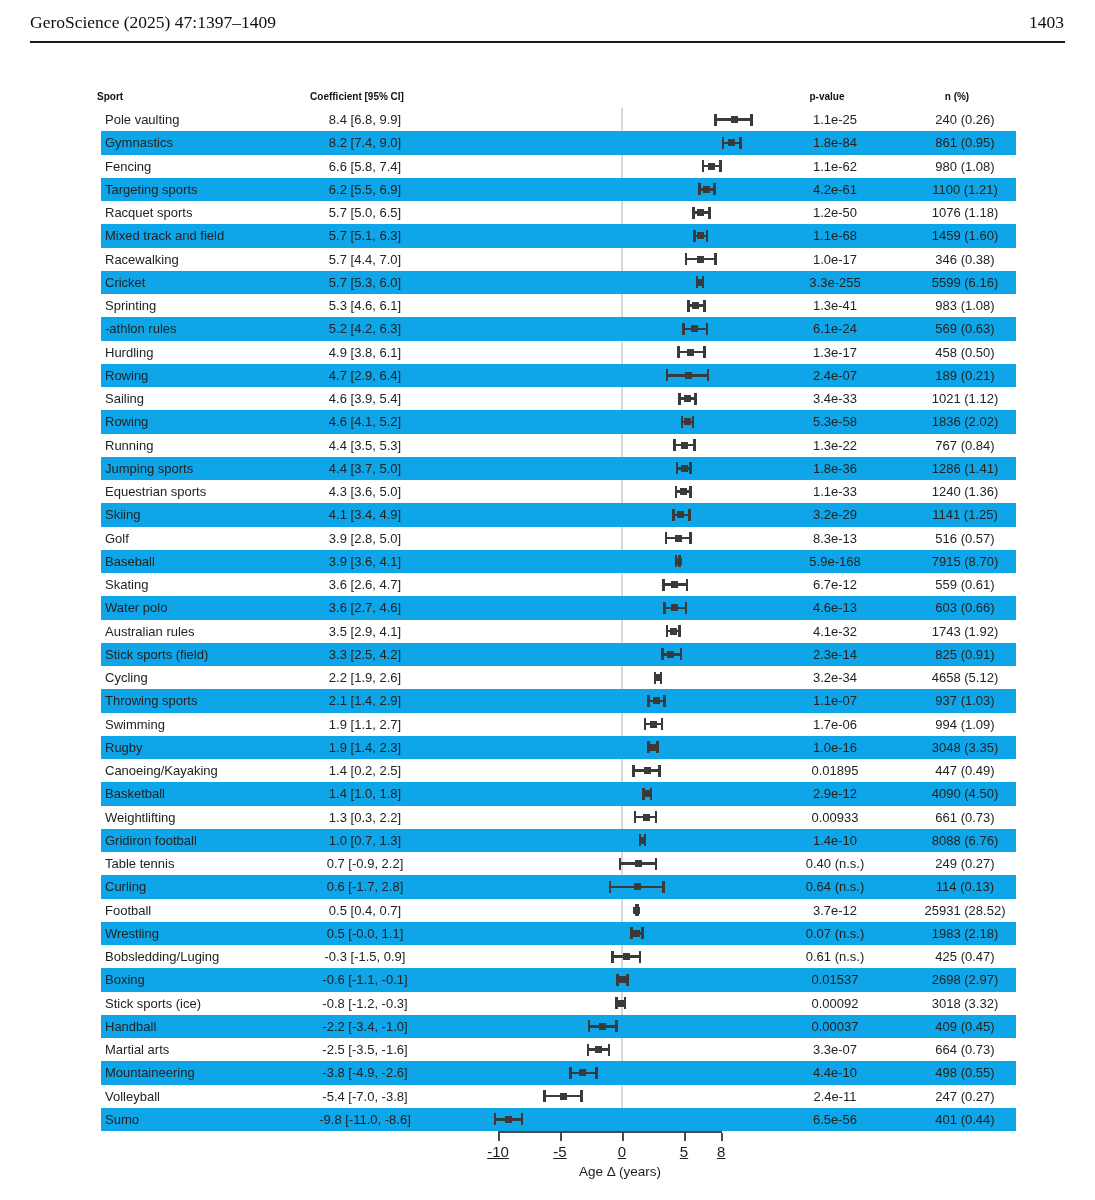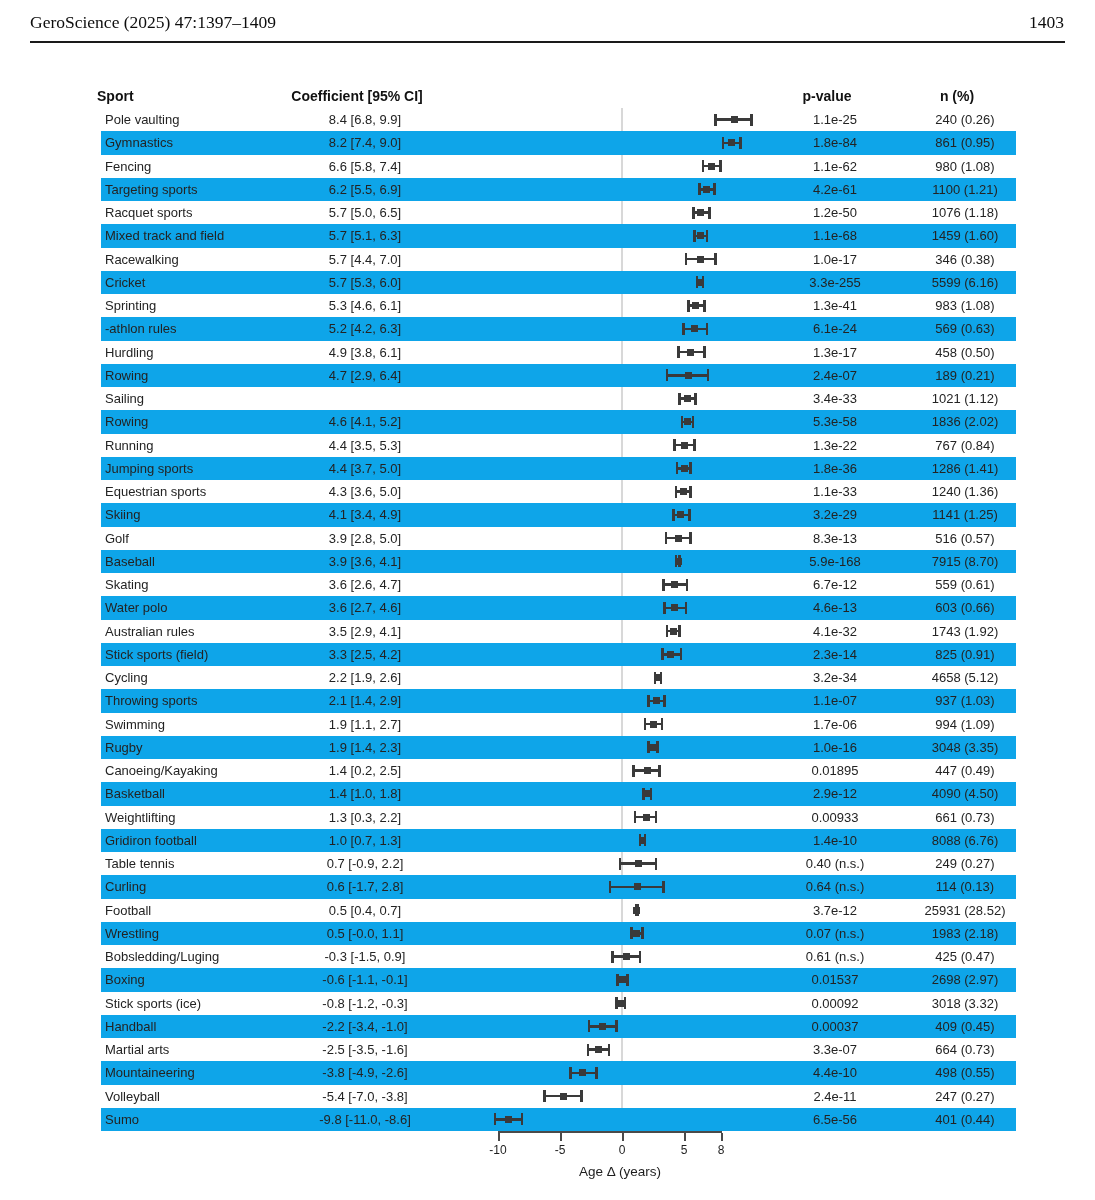--- a/index.html
+++ b/index.html
@@ -11,21 +11,21 @@
   
   .page-header{position:absolute;left:30px;top:12px;width:1035px;height:26px;
     font-family:"Liberation Serif",serif;font-size:17.5px;color:#0d0d0d;}
   .journal-ref{position:absolute;left:0;top:0;}
   .page-num{position:absolute;right:1px;top:0;}
   .header-rule{position:absolute;left:30px;top:41px;width:1035px;height:2px;background:#1a1a1a;}
 
   
   #figure{position:absolute;left:93px;top:85px;width:915px;height:1046px;font-size:13px;}
   .col-head{position:absolute;top:0;height:23px;line-height:23px;font-weight:bold;
-    font-size:14px;color:#111;white-space:nowrap;}
+    font-size:10px;color:#111;white-space:nowrap;}
   .ch-sport{left:4px;}
   .ch-coef{left:139px;width:250px;text-align:center;}
   .ch-p{left:659px;width:150px;text-align:center;}
   .ch-n{left:809px;width:110px;text-align:center;}
 
   #rows{position:absolute;left:8px;top:23px;width:915px;}
   .frow{position:relative;width:915px;height:23.25px;line-height:23.25px;}
   .frow.stripe{background:#0ea5e9;}
   .cell{position:absolute;top:0;height:23.25px;white-space:nowrap;color:#232323;}
   .c-sport{left:4px;}
@@ -39,21 +39,21 @@
   .marker .bar{position:absolute;left:0;right:0;top:50%;margin-top:-1.25px;height:2.5px;background:#3a3a3a;}
   .marker .capl{position:absolute;left:0;top:0;bottom:0;width:2.5px;background:#3a3a3a;}
   .marker .capr{position:absolute;right:0;top:0;bottom:0;width:2.5px;background:#3a3a3a;}
   .marker .dot{position:absolute;top:50%;margin-top:-3.5px;width:7px;height:7px;background:#3a3a3a;}
 
   
   #axis{position:absolute;left:93px;top:1131px;width:915px;height:60px;}
   .axis-line{position:absolute;left:405px;top:0;width:224px;height:2px;background:#4a4a4a;}
   .tick{position:absolute;top:2px;width:1.5px;height:8px;background:#4a4a4a;}
   .tick-label{position:absolute;top:12px;width:60px;margin-left:-30px;text-align:center;
-    font-size:12px;color:#1e1e1e;}
+    font-size:15px;color:#1e1e1e;text-decoration:underline;}
   .axis-title{position:absolute;left:427px;top:33px;width:200px;text-align:center;
     font-size:13.5px;color:#1e1e1e;}
 </style>
 </head>
 <body>
 
 <div class="page-header">
   <span class="journal-ref">GeroScience (2025) 47:1397–1409</span>
   <span class="page-num">1403</span>
 </div>
@@ -218,20 +218,21 @@
       <span class="capl"></span>
       <span class="capr"></span>
       <span class="dot" style="left: 18.82px;"></span>
     </span>
     <span class="cell c-p">2.4e-07</span>
     <span class="cell c-n">189 (0.21)</span>
   </div>
 
   <div class="frow">
     <span class="cell c-sport">Sailing</span>
+    <span class="cell c-coef">4.6 [3.9, 5.4]</span>
     <span class="marker" style="left: 577.36px; width: 18.6px;">
       <span class="bar"></span>
       <span class="capl"></span>
       <span class="capr"></span>
       <span class="dot" style="left: 5.18px;"></span>
     </span>
     <span class="cell c-p">3.4e-33</span>
     <span class="cell c-n">1021 (1.12)</span>
   </div>
 

